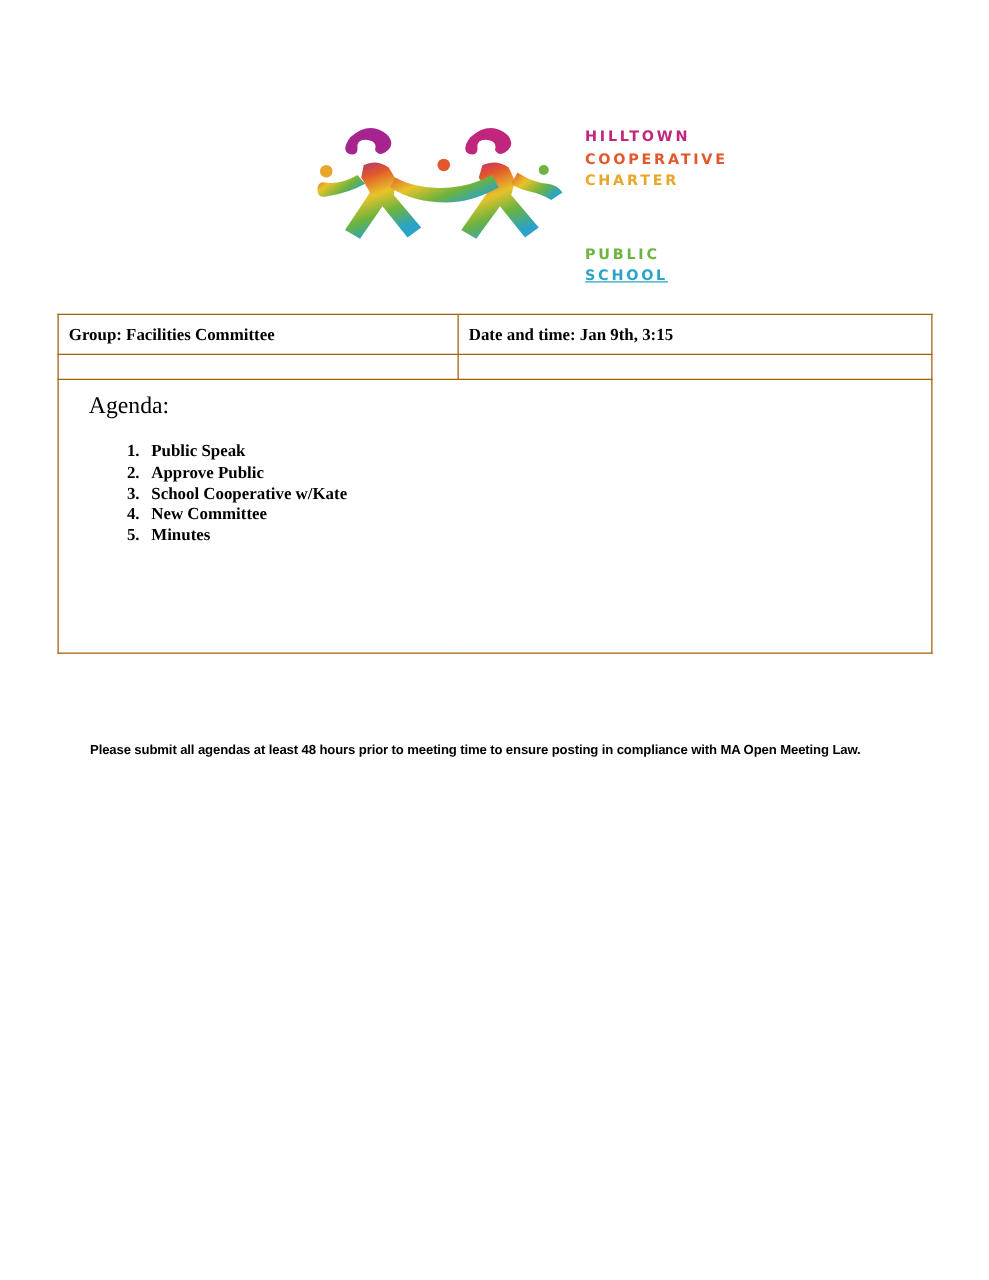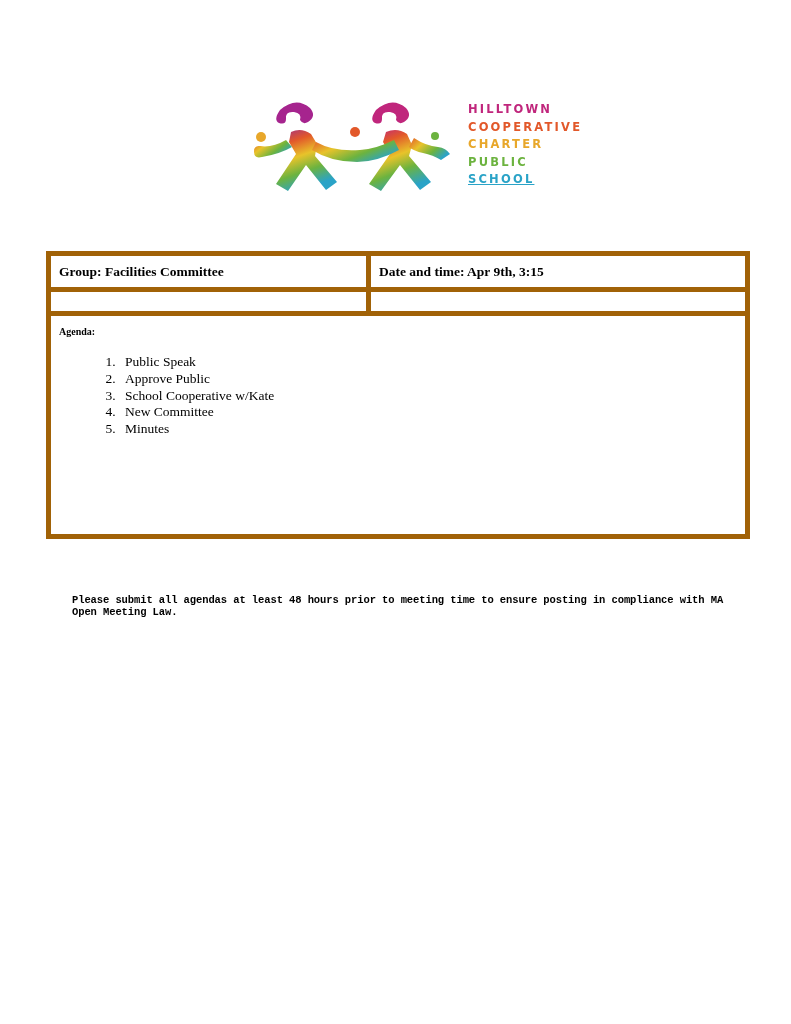--- a/index.html
+++ b/index.html
@@ -45,21 +45,21 @@
     font-family: "DejaVu Sans", sans-serif;
     font-weight: bold;
     font-size: 11.5px;
     letter-spacing: 2.2px;
     line-height: 17.5px;
     text-transform: uppercase;
   }
   .wm1 { color: #c0267c; }
   .wm2 { color: #e2582a; text-align: right; }
   .wm3 { color: #e8a72a; }
-  .wm4 { color: #6cb33f; }
+  .wm4 { color: #6cb33f; margin-top: 41px; }
   .wm5 { color: #2aa3c7; text-decoration: underline; }
 
   
   .doc-title {
     position: absolute;
     top: 219px;
     left: 0;
     width: 791px;
     text-align: center;
     font-size: 21px;
@@ -70,60 +70,61 @@
   
   .notice-table {
     position: absolute;
     top: 251px;
     left: 46px;
     width: 699px;
     border-collapse: collapse;
     table-layout: fixed;
   }
   .notice-table td {
-    border: 5px solid #a16207;
+    border: 1px solid #a16207;
     padding: 0;
     vertical-align: top;
   }
   .cell-pad {
     padding: 7px 0 7px 8px;
     font-size: 13.5px;
     font-weight: bold;
     font-family: "Liberation Serif", serif;
     line-height: 17px;
   }
   .row-group td { height: 16px; }
   .row-location td { height: 32px; }
   .row-blank td { height: 19px; }
   .row-agenda td { height: 218px; }
 
   .agenda-label {
     padding: 10px 0 0 8px;
-    font-size: 10px;
-    font-weight: bold;
+    font-size: 19px;
+    font-weight: normal;
+    margin-left: 16px;
   }
   ol.agenda-list {
     margin: 17px 0 0 0;
     padding-left: 68px;
     font-size: 13.5px;
-    font-weight: normal;
+    font-weight: bold;
     line-height: 16.8px;
     font-family: "Liberation Serif", serif;
   }
   ol.agenda-list li {
     padding-left: 6px;
   }
 
   
   .footnote {
     position: absolute;
     top: 594px;
     left: 72px;
     width: 660px;
-    font-family: Liberation Mono, monospace;
+    font-family: Liberation Sans, sans-serif;
     font-size: 10.5px;
     font-weight: bold;
     letter-spacing: -0.1px;
     color: #000000;
   }
 </style>
 </head>
 <body>
 
 <div class="page">
@@ -185,21 +186,21 @@
     <colgroup>
       <col style="width:320px">
       <col style="width:379px">
     </colgroup>
     <tbody>
       <tr class="row-group">
         <td>
           <div class="cell-pad">Group:  Facilities Committee</div>
         </td>
         <td>
-          <div class="cell-pad">Date and time:  Apr 9th, 3:15</div>
+          <div class="cell-pad">Date and time:  Jan 9th, 3:15</div>
         </td>
       </tr>
       <tr class="row-blank">
         <td>
           <div class="cell-pad"></div>
         </td>
         <td>
           <div class="cell-pad"></div>
         </td>
       </tr>

